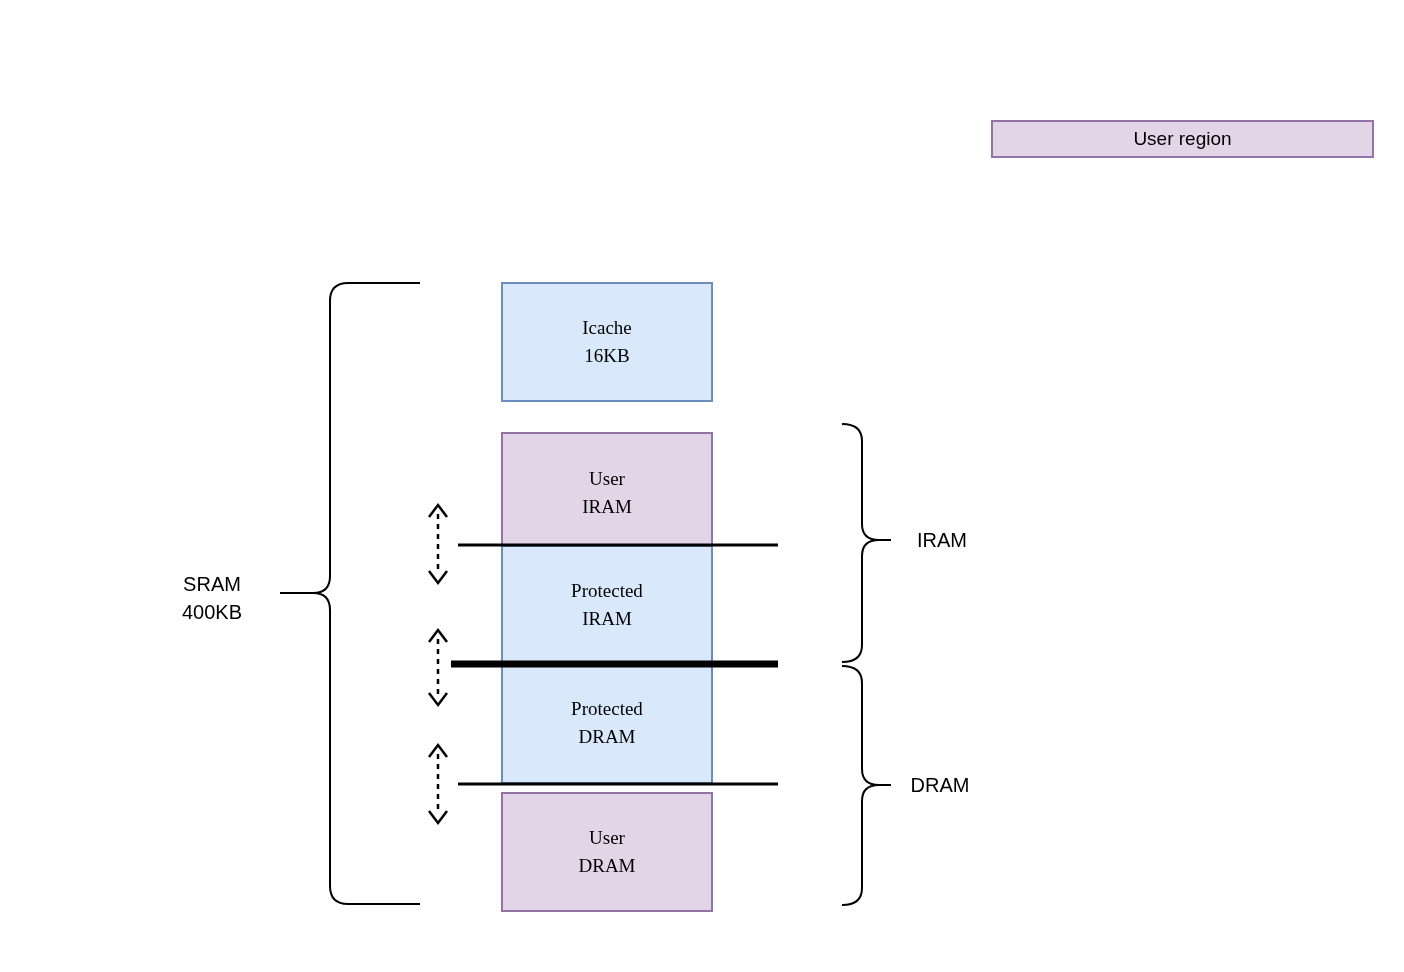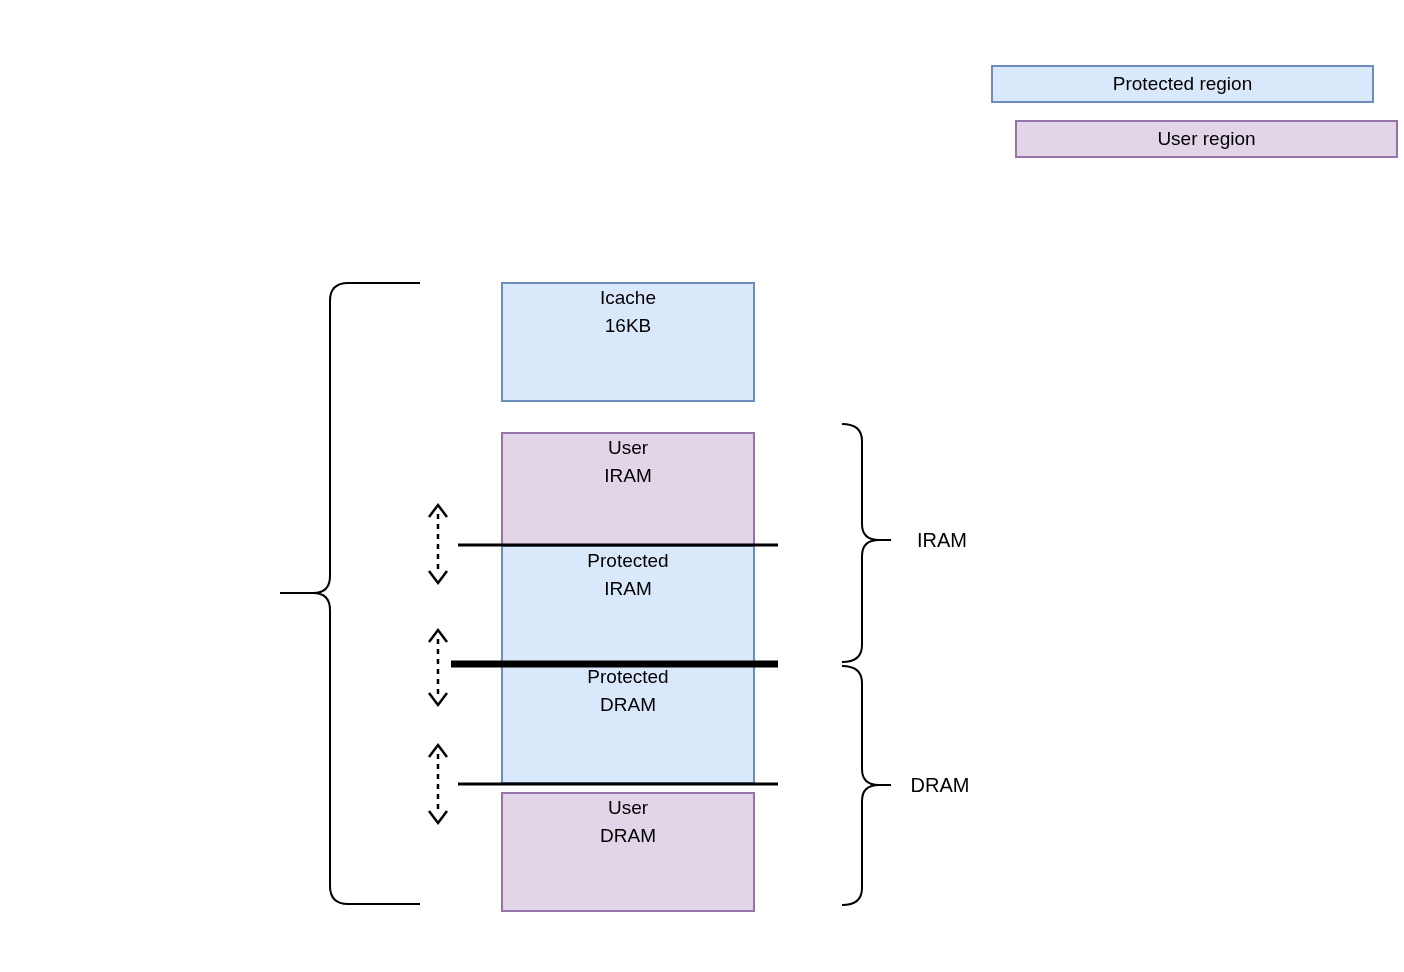--- a/index.html
+++ b/index.html
@@ -30,34 +30,35 @@
   }
   #legend-protected {
     top: 65px;
     background: var(--protected-fill);
     border: 2px solid var(--protected-border);
   }
   #legend-user {
     top: 120px;
     background: var(--user-fill);
     border: 2px solid var(--user-border);
-    margin-left: 24px;
   }
   
   .mem-box {
     position: absolute;
     left: 501px;
-    width: 254px;
+    width: 212px;
     box-sizing: border-box;
     display: flex;
     flex-direction: column;
     align-items: center;
+    justify-content: center;
     font-size: 19px;
     line-height: 28px;
     text-align: center;
+    font-family: Liberation Serif, serif;
   }
   .protected {
     background: var(--protected-fill);
     border: 2px solid var(--protected-border);
   }
   .user {
     background: var(--user-fill);
     border: 2px solid var(--user-border);
     margin-top: 8px;
   }
@@ -84,23 +85,20 @@
     width: 1404px;
     height: 972px;
     pointer-events: none;
   }
 </style>
 </head>
 <body>
 
 <div id="canvas">
 
-  <div class="legend-box" id="legend-protected">
-    <span>Protected region</span>
-  </div>
   <div class="legend-box" id="legend-user">
     <span>User region</span>
   </div>
 
   <div class="mem-box protected" id="icache-box">
     <div>Icache</div>
     <div>16KB</div>
   </div>
 
   <div class="mem-box user" id="region-user-iram">
@@ -113,20 +111,24 @@
   </div>
   <div class="mem-box protected" id="region-protected-dram">
     <div>Protected</div>
     <div>DRAM</div>
   </div>
   <div class="mem-box user" id="region-user-dram">
     <div>User</div>
     <div>DRAM</div>
   </div>
 
+  <div class="side-label" id="sram-label">
+    <div>SRAM</div>
+    <div>400KB</div>
+  </div>
   <div class="side-label" id="iram-label">IRAM</div>
   <div class="side-label" id="dram-label">DRAM</div>
 
   <svg id="overlay" viewBox="0 0 1404 972" xmlns="http://www.w3.org/2000/svg">
 
     <path d="M 420 283 L 348 283 Q 330 283 330 301 L 330 576 Q 330 593 313 593 Q 330 593 330 610 L 330 886 Q 330 904 348 904 L 420 904" fill="none" stroke="#000000" stroke-width="2"></path>
     <line x1="280" y1="593" x2="313" y2="593" stroke="#000000" stroke-width="2"></line>
 
     <path d="M 842 424 Q 862 424 862 441 L 862 524 Q 862 540 879 540 Q 862 540 862 556 L 862 645 Q 862 662 842 662" fill="none" stroke="#000000" stroke-width="2"></path>
     <line x1="879" y1="540" x2="891" y2="540" stroke="#000000" stroke-width="2"></line>

